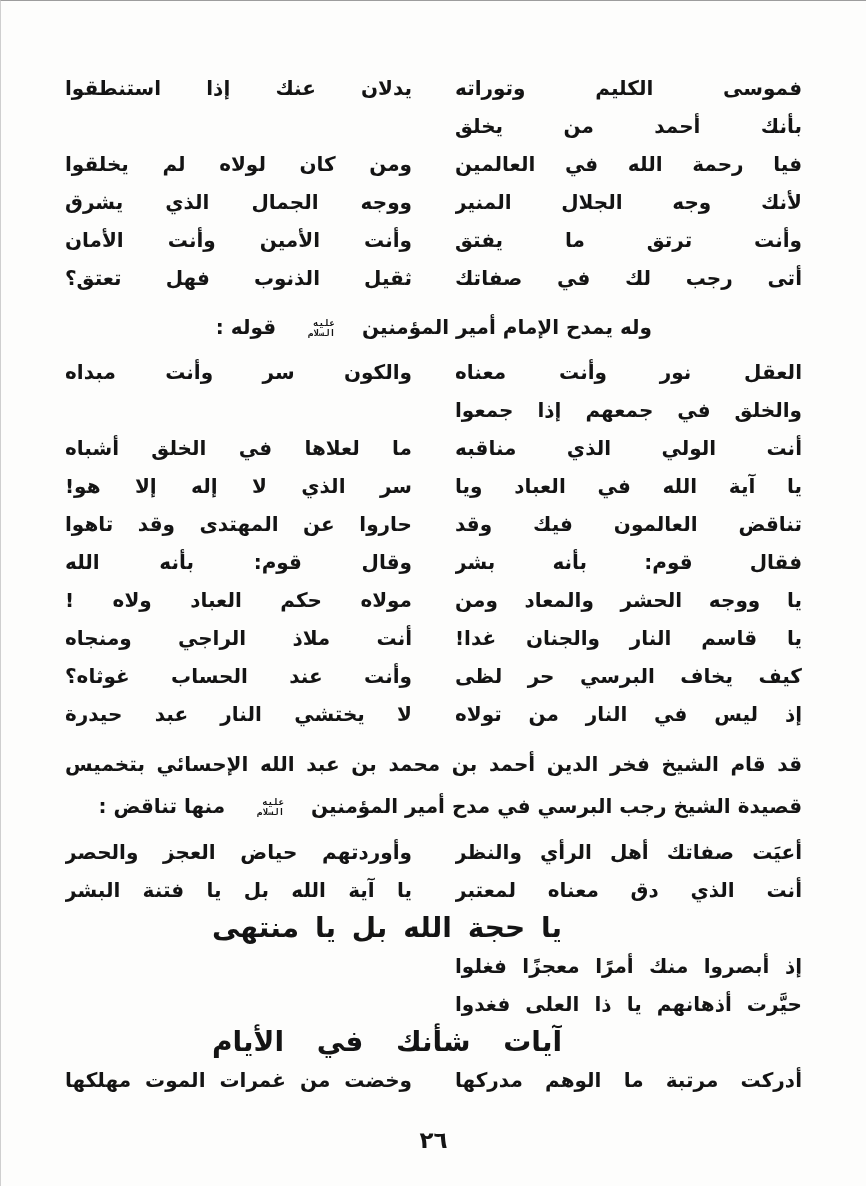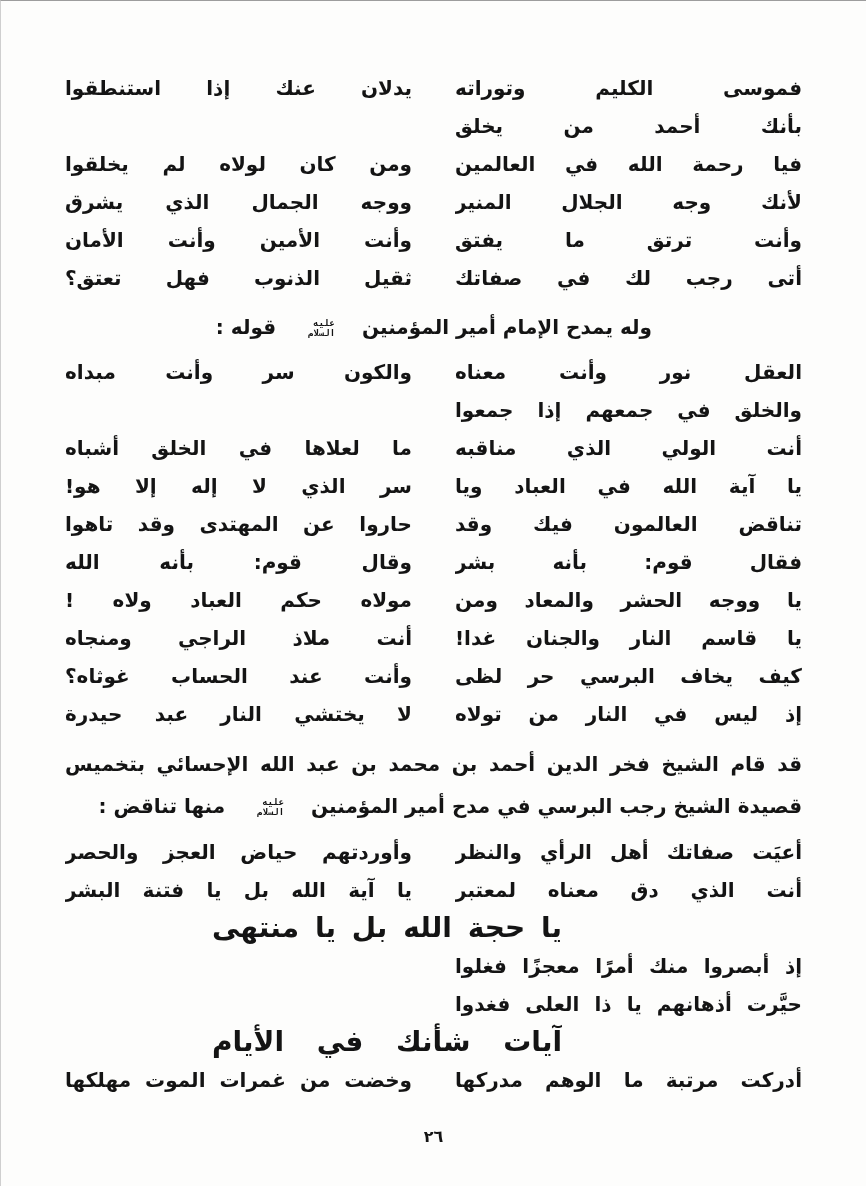--- a/index.html
+++ b/index.html
@@ -66,21 +66,21 @@
     margin-left: auto;
     font-size: 28px;
     line-height: 38px;
     height: 38px;
     text-align: justify;
     text-align-last: justify;
     overflow: hidden;
   }
   .pagenum {
     text-align: center;
-    font-size: 16px;
+    font-size: 23px;
     margin-top: 28px;
     letter-spacing: 2px;
   }
 </style>
 </head>
 <body>
 
 <div class="page">
 
   <section class="poem poem-1">

